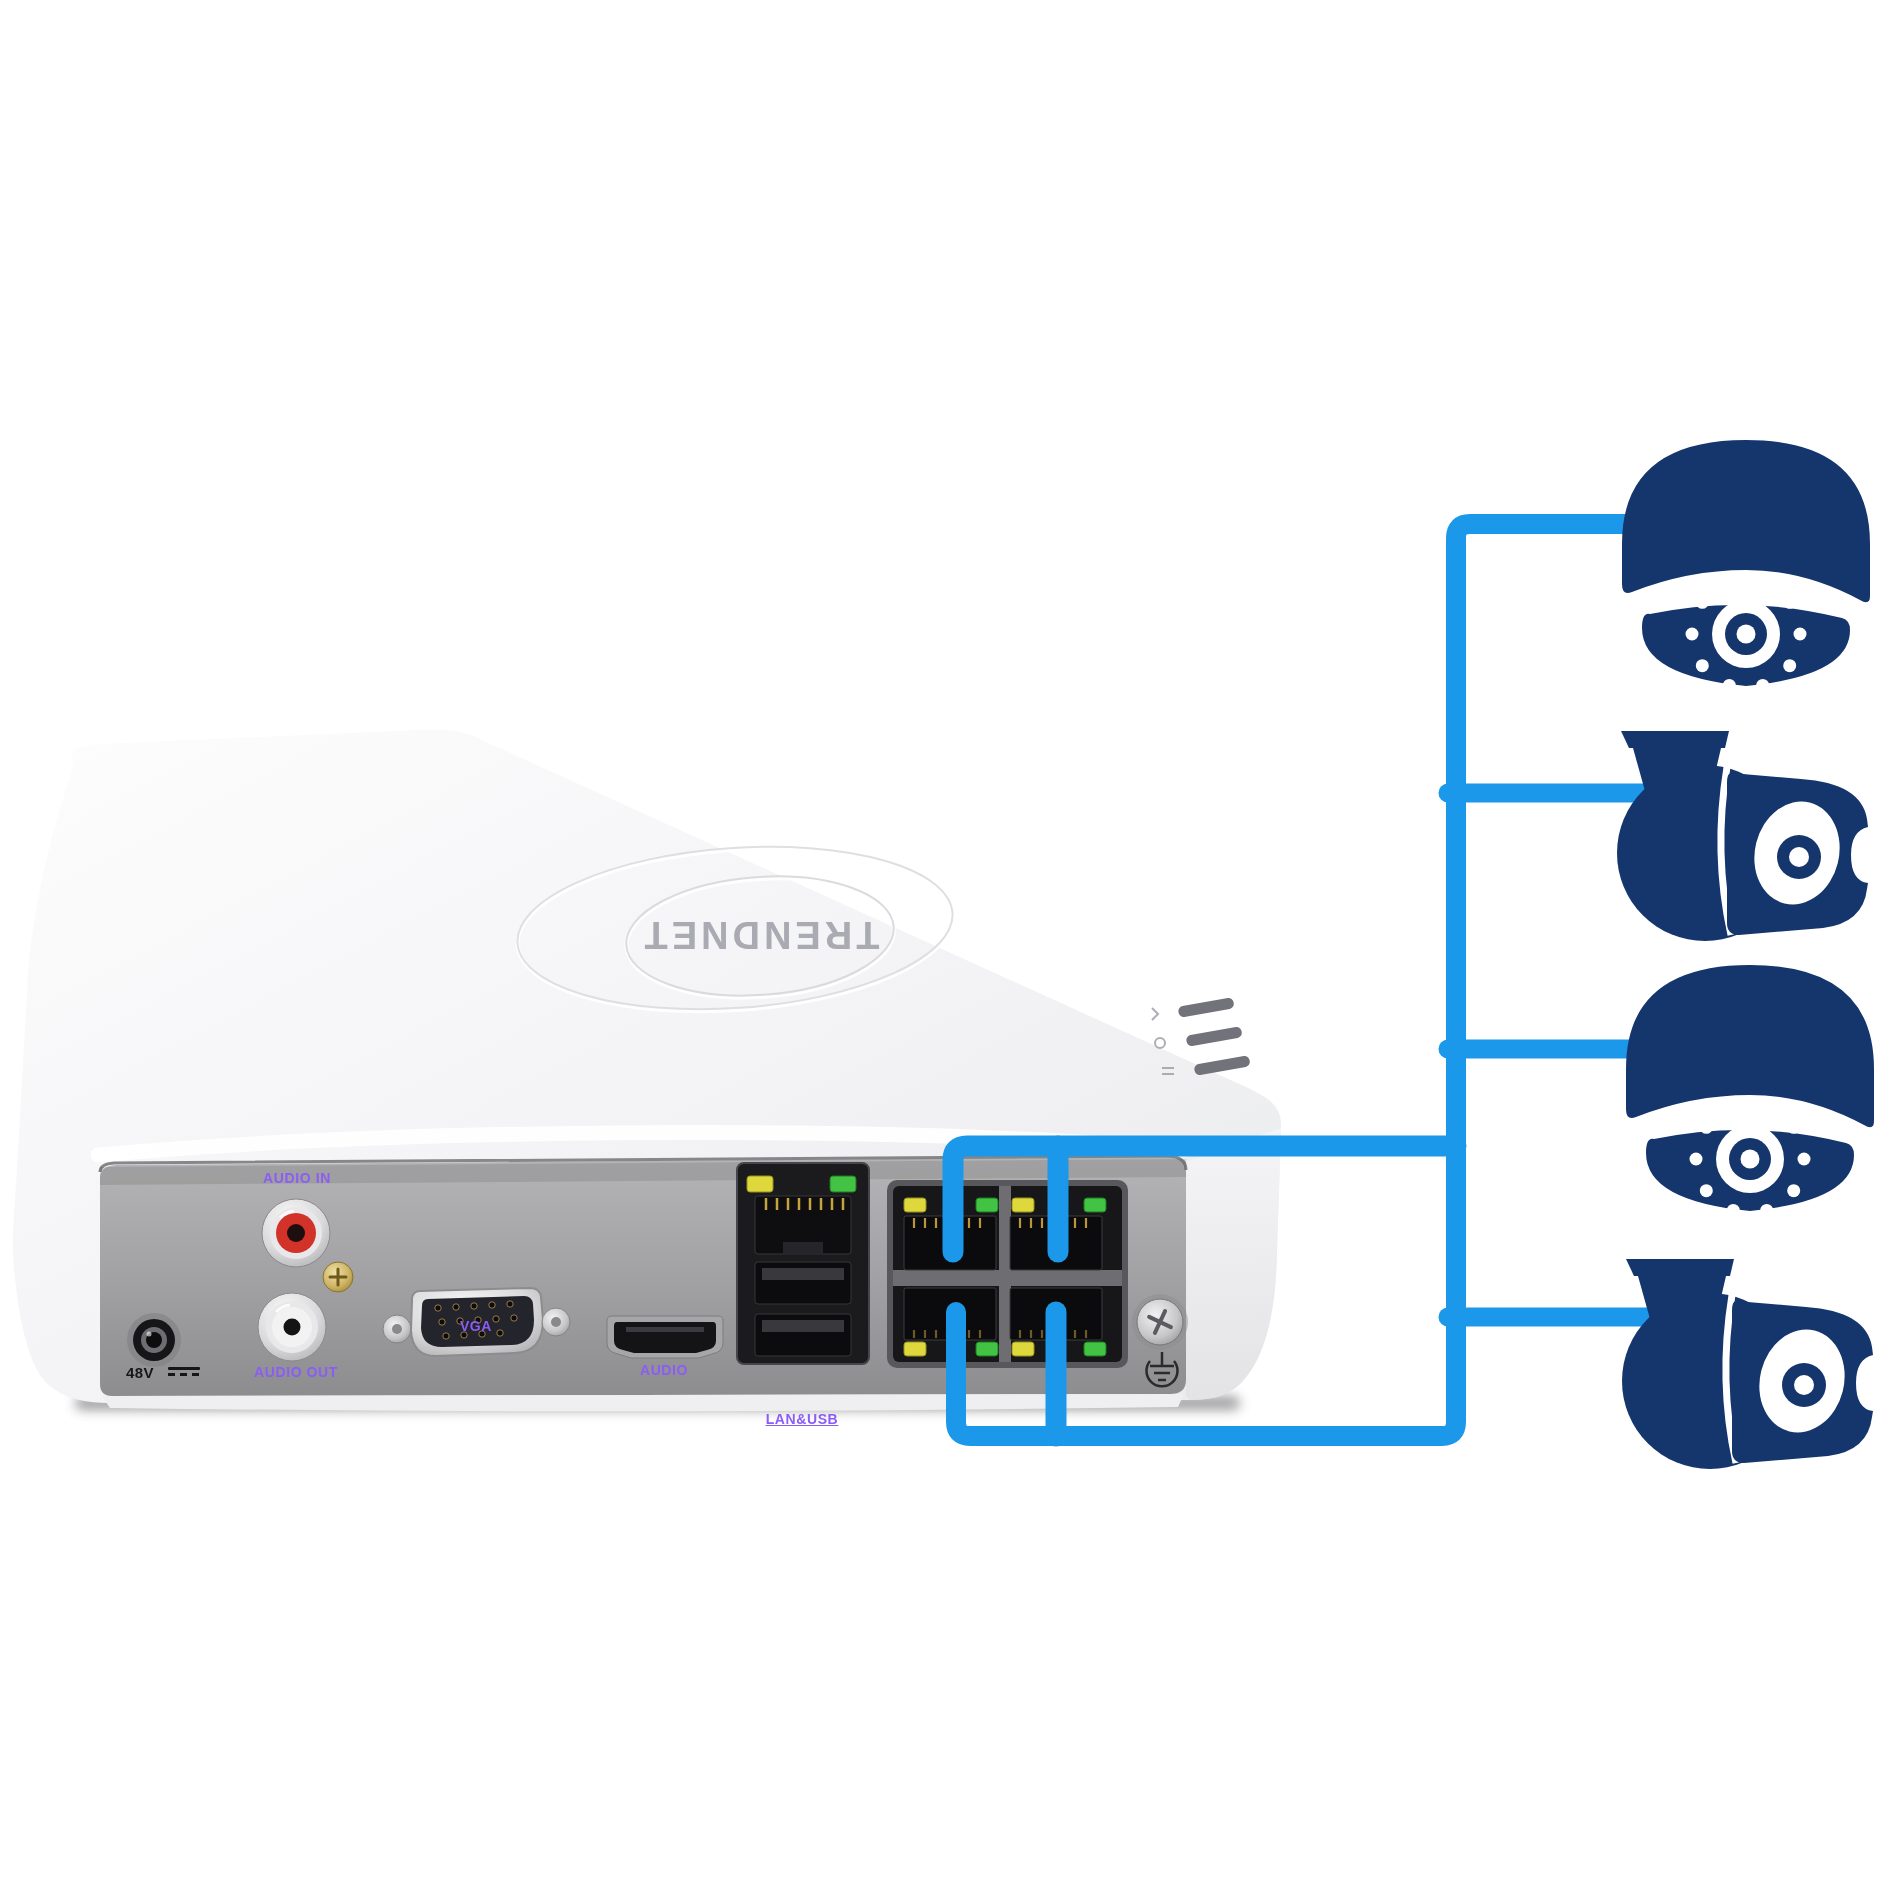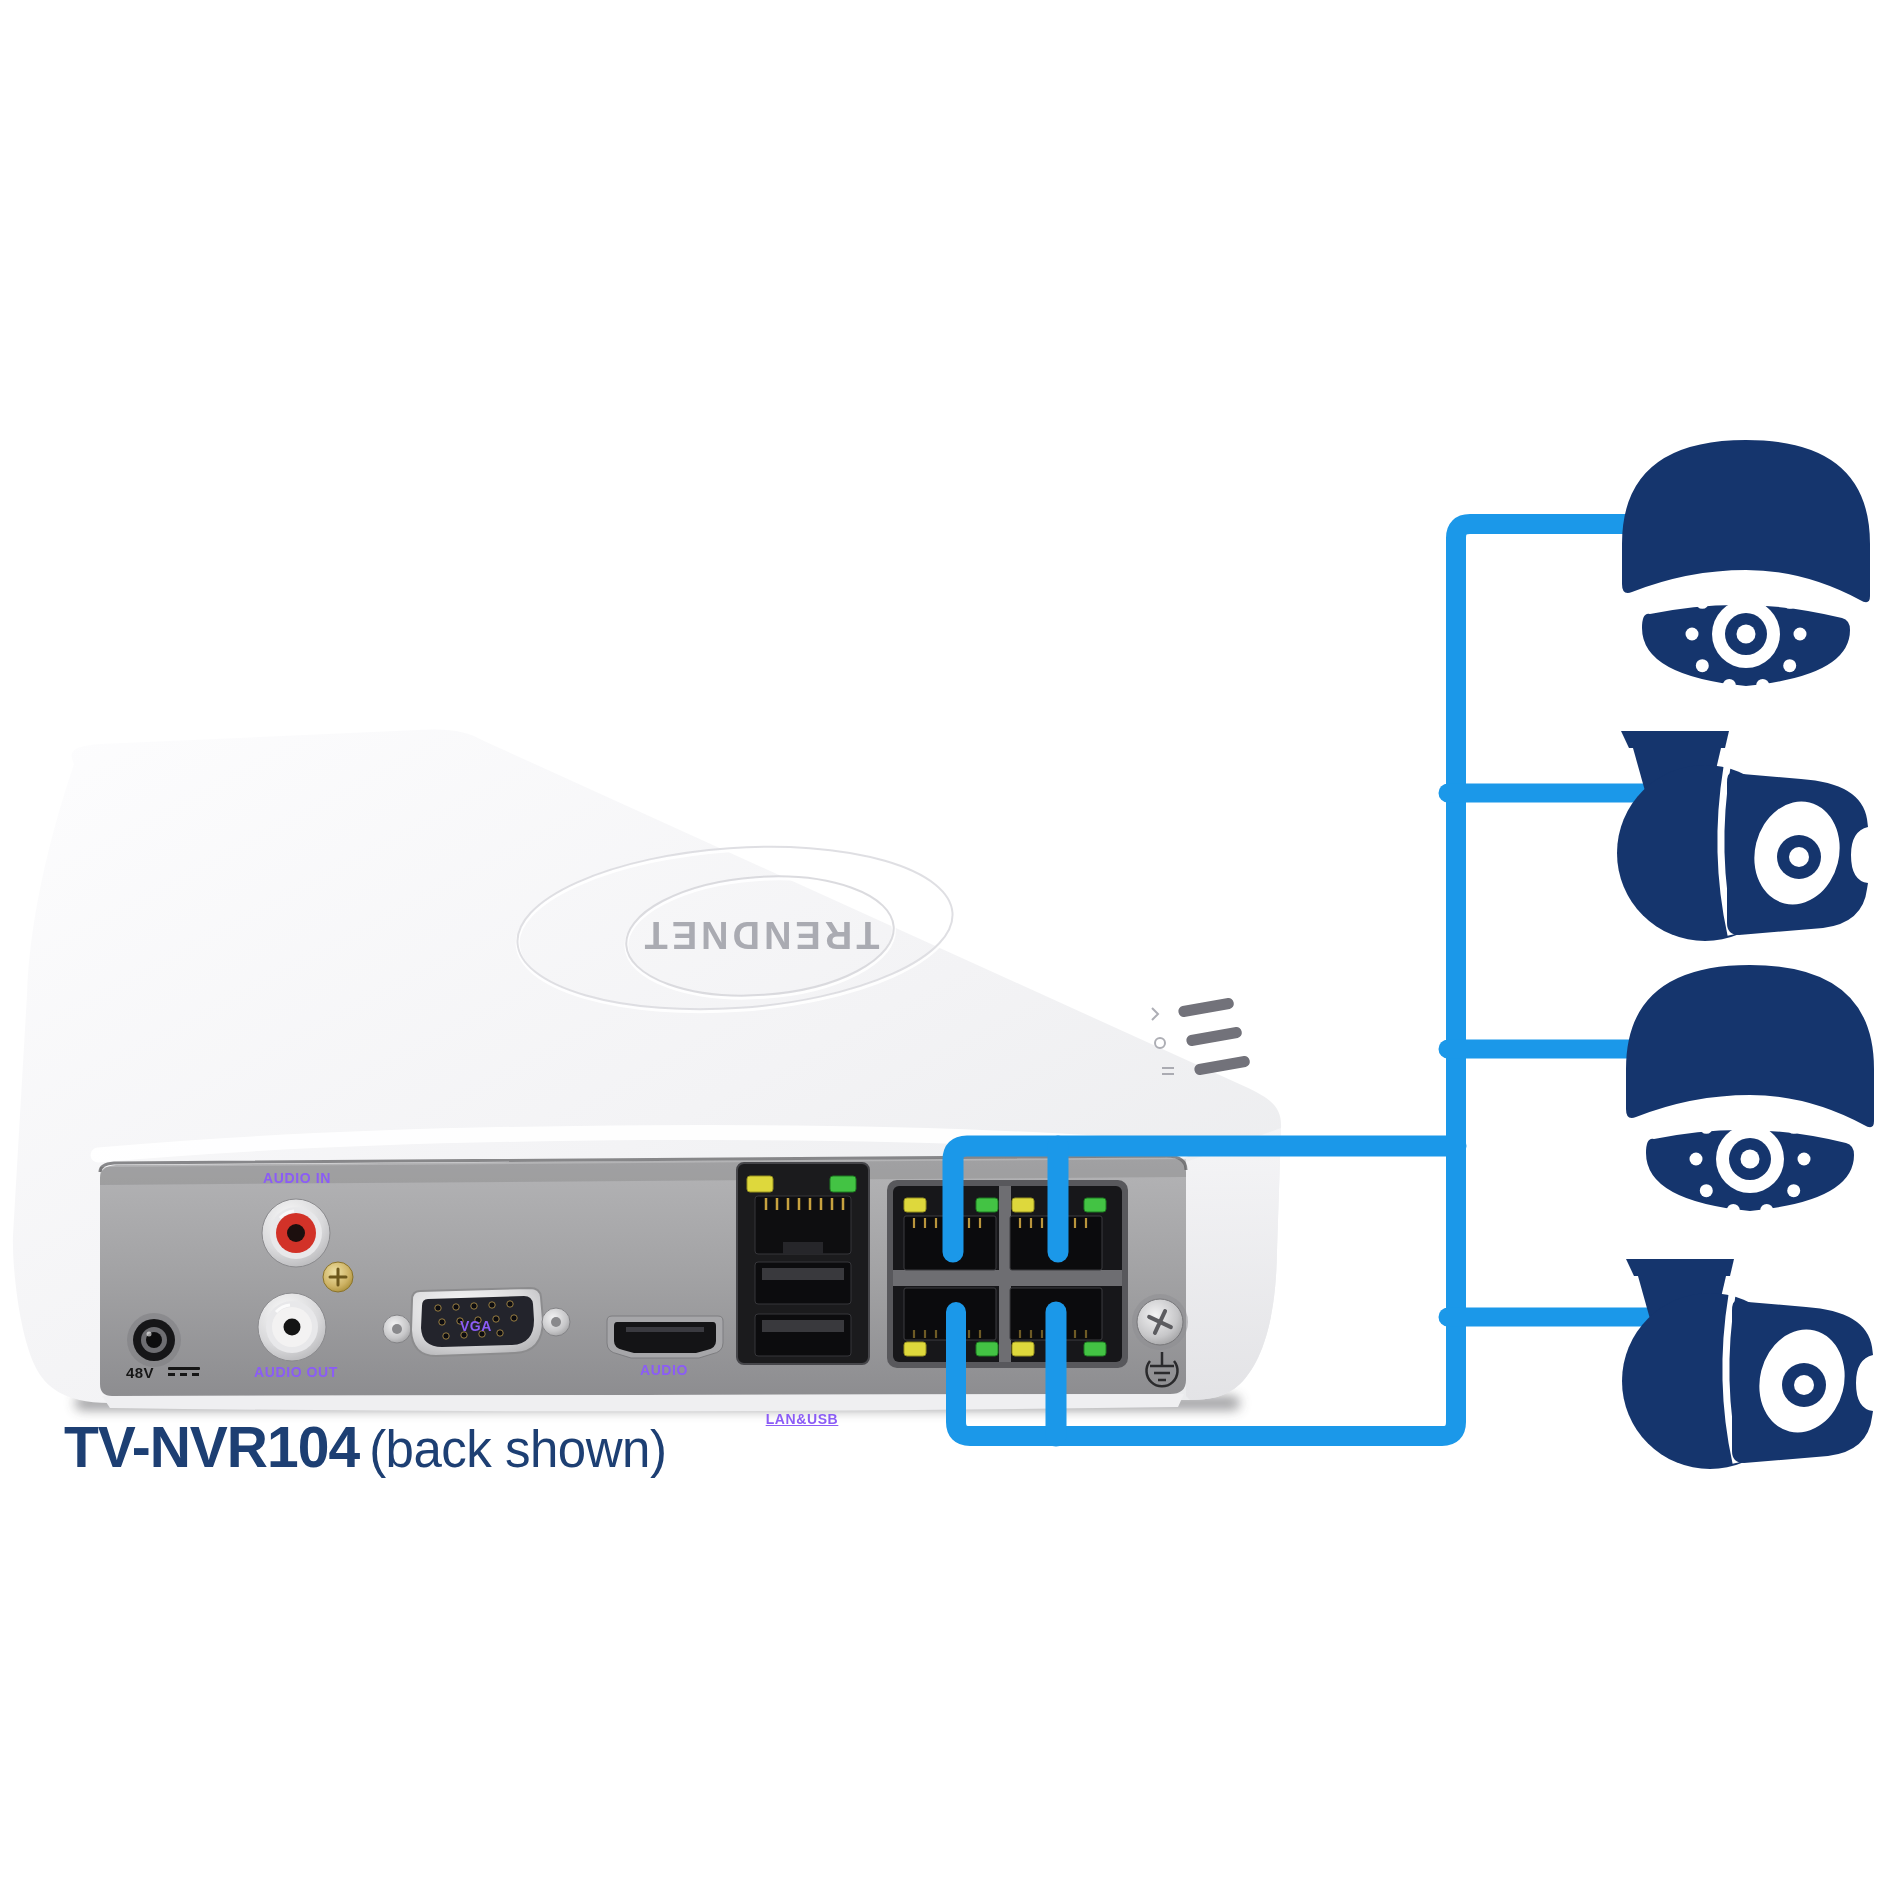--- a/index.html
+++ b/index.html
@@ -287,17 +287,14 @@
   <span class="v">48V</span>
   <span class="dc-symbol">
         <span class="bar" style="display:block;"></span>
         <span class="dash" style="display:block;"></span>
       </span>
 </div>
 <div class="plabel" style="left:476px;top:1318px;">VGA</div>
 <div class="plabel" style="left:664px;top:1362px;">AUDIO</div>
 <div class="plabel" style="left:802px;top:1411px;text-decoration:underline;">LAN&amp;USB</div>
 
-<div class="title">
-  <span class="model">TV-NVR104</span><span class="note">(back shown)</span>
+
 </div>
 
-</div>
-
 </body></html>

